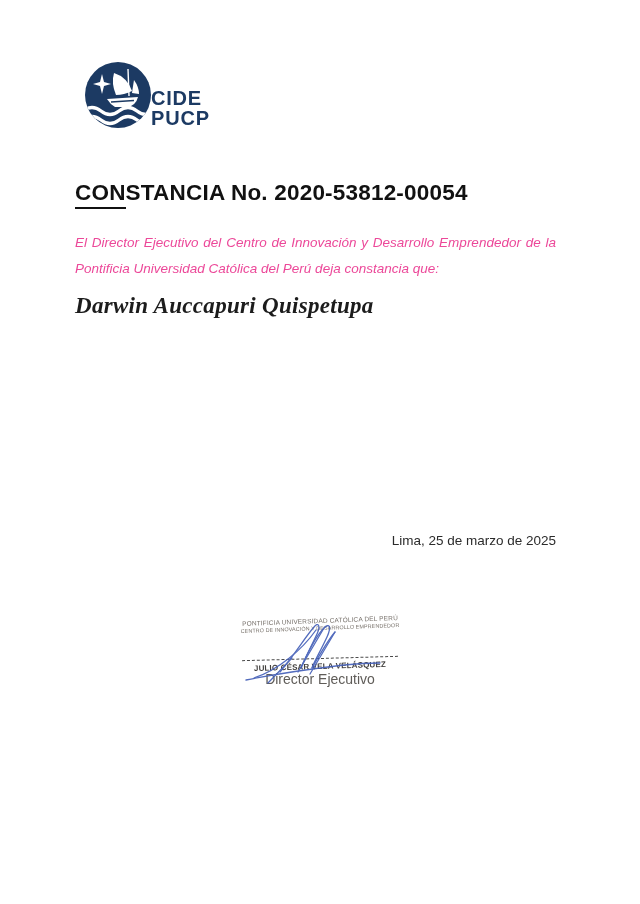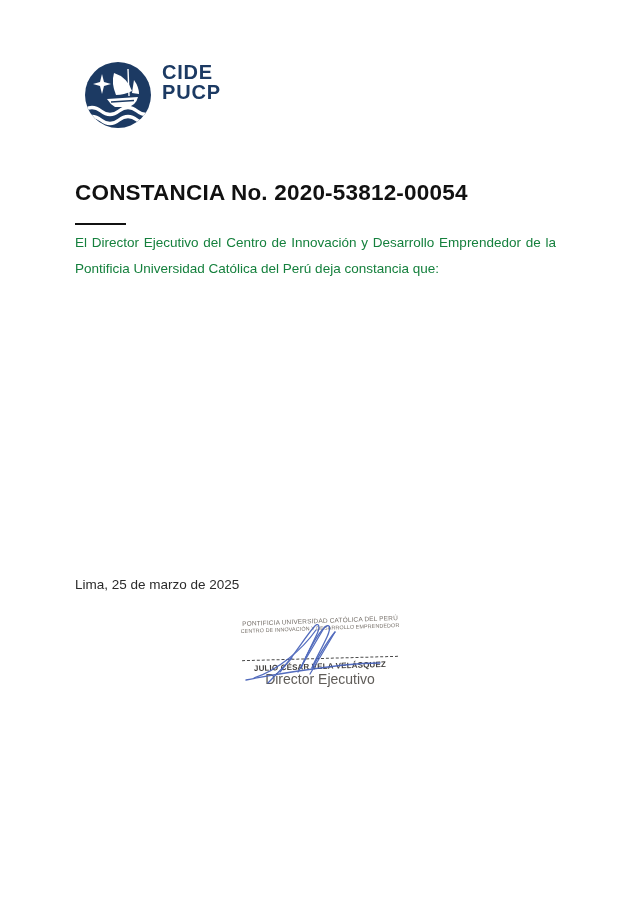--- a/index.html
+++ b/index.html
@@ -14,22 +14,21 @@
     color: #2b2b2b;
     overflow: hidden;
   }
 
   
   .logo {
     position: absolute;
     left: 85px;
     top: 62px;
     display: flex;
-    align-items: flex-start;
-    gap: 11px;
+    align-items: flex-end;
   }
   .logo-mark { width: 66px; height: 66px; display: block; }
   .logo-text {
     font-weight: bold;
     font-size: 20px;
     line-height: 20px;
     letter-spacing: 0.8px;
     color: #1c3a63;
   }
 
@@ -39,32 +38,33 @@
     left: 75px;
     top: 180px;
     font-size: 22.5px;
     font-weight: bold;
     color: #111;
     letter-spacing: 0.2px;
     white-space: nowrap;
   }
   .title .u {
     border-bottom: 2.5px solid #111;
-    padding-bottom: 18px;
+    padding-bottom: 2px;
   }
 
   
   .para {
     position: absolute;
     left: 75px;
     width: 481px;
     font-size: 13.5px;
     line-height: 26px;
-    color: #15803d;
+    color: #ec4899;
     text-align: justify;
+    font-style: italic;
   }
   .p-intro   { top: 230px; }
   .p-body    { top: 362px; }
   .p-closing { top: 444px; }
 
   .recipient {
     position: absolute;
     left: 75px;
     top: 293px;
     font-family: "Liberation Serif", serif;
@@ -76,22 +76,21 @@
     white-space: nowrap;
   }
 
   .date-line {
     position: absolute;
     left: 75px;
     top: 533px;
     width: 481px;
     font-size: 13.5px;
     color: #2b2b2b;
-    text-align: left;
-    margin-top: 44px;
+    text-align: right;
   }
 
   
   .sig-block {
     position: absolute;
     left: 235px;
     top: 617px;
     width: 170px;
     text-align: center;
   }
@@ -174,20 +173,21 @@
     <div class="logo-text">
       <div>CIDE</div>
       <div>PUCP</div>
     </div>
   </div>
 
   <h1 class="title"><span class="u">CON</span><span>STANCIA No. 2020-53812-00054</span></h1>
 
   <p class="para p-intro">El Director Ejecutivo del Centro de Innovación y Desarrollo Emprendedor de la Pontificia Universidad Católica del Perú deja constancia que:</p>
 
+  <div class="recipient">Darwin Auccapuri Quispetupa</div>
 
 
 
   <div class="date-line">Lima, 25 de marzo de 2025</div>
 
   <div class="sig-block">
     <div class="stamp-l1">PONTIFICIA UNIVERSIDAD CATÓLICA DEL PERÚ</div>
     <div class="stamp-l2">CENTRO DE INNOVACIÓN Y DESARROLLO EMPRENDEDOR</div>
     <div class="sig-space"></div>
     <div class="sig-line"></div>

